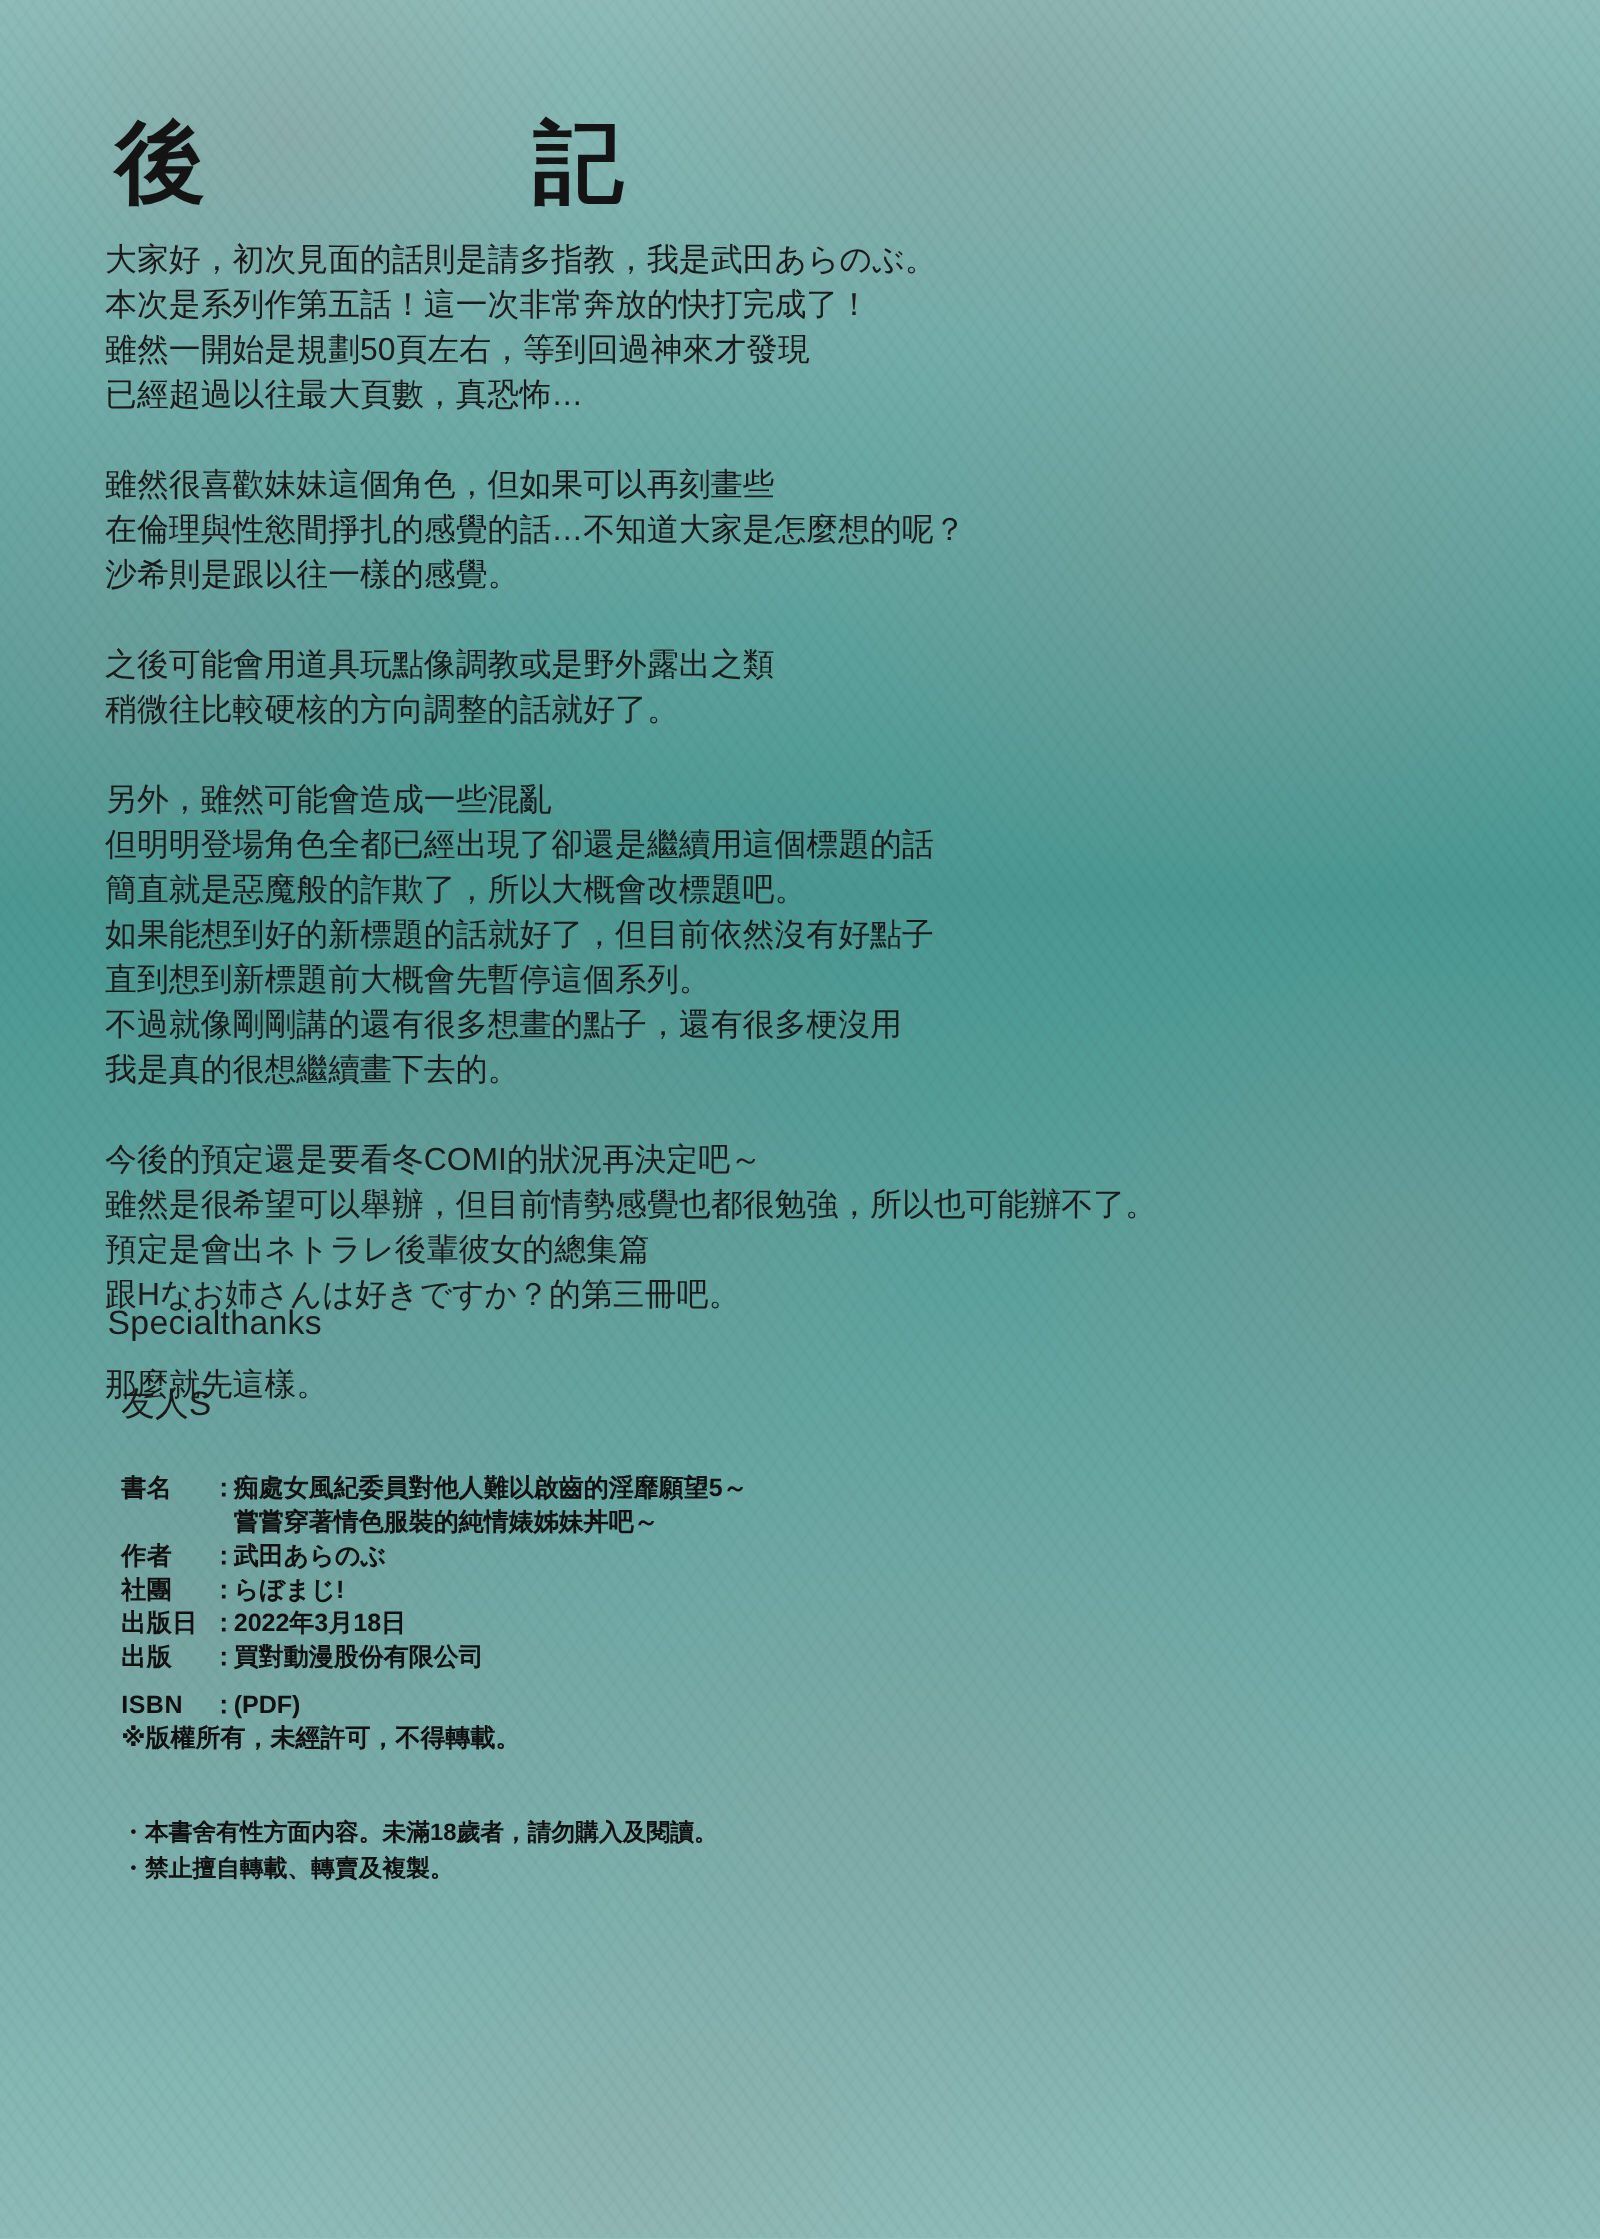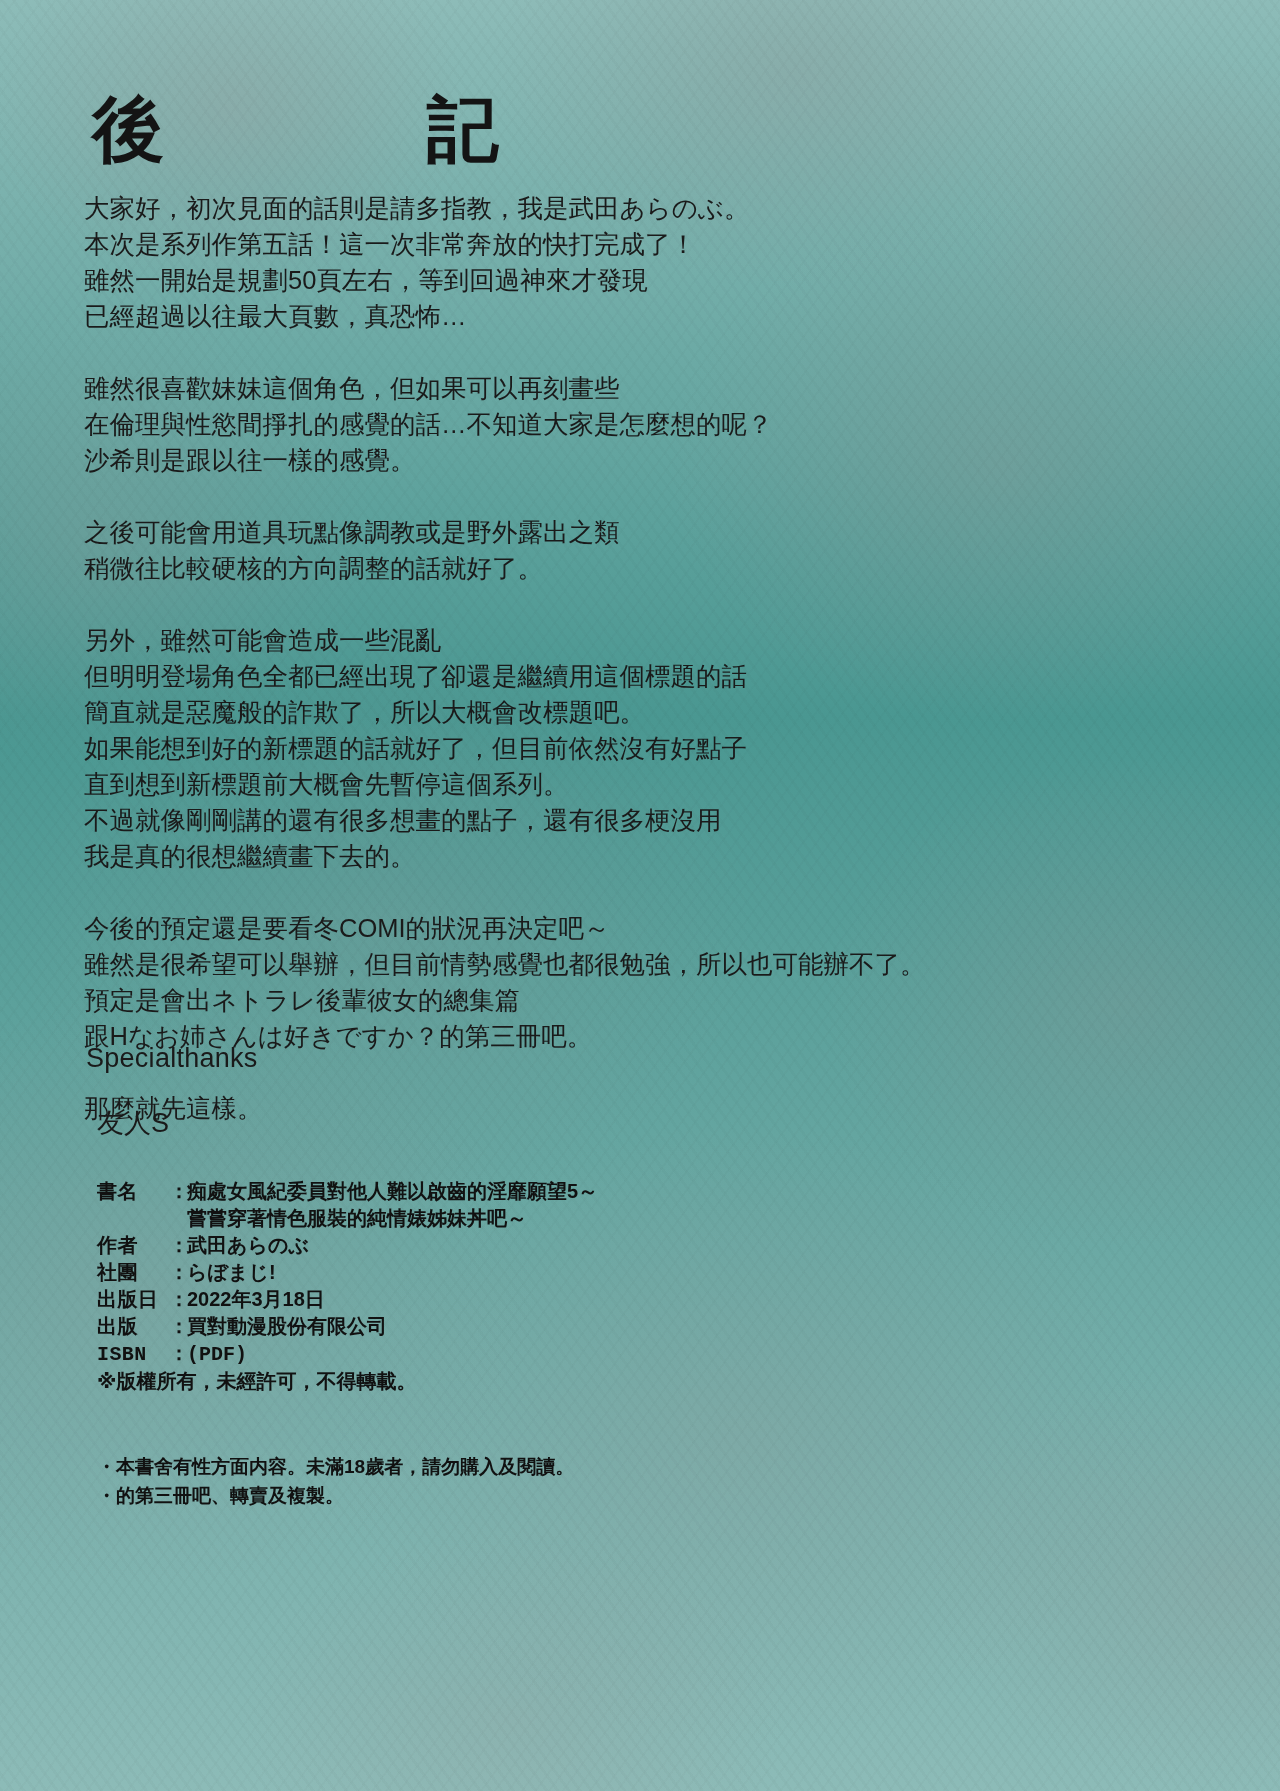--- a/index.html
+++ b/index.html
@@ -114,22 +114,21 @@
     flex: 0 0 18px;
   }
   .colo-value {
     white-space: pre-line;
   }
   .colo-sub {
     margin-left: 90px;
     white-space: pre-line;
   }
   .colo-note {
-    margin-top: 1px;
-    font-family: Liberation Mono, monospace;
+    margin-top: 11px;
   }
   .notices {
     position: absolute;
     left: 97px;
     top: 1452px;
     font-size: 19px;
     line-height: 29px;
     color: #111111;
     font-weight: 600;
     white-space: pre-line;
@@ -209,16 +208,16 @@
       <div class="colo-row colo-note">
         <span class="colo-label">ISBN</span>
         <span class="colo-colon">：</span>
         <span class="colo-value">(PDF)</span>
       </div>
 
       <div>※版權所有，未經許可，不得轉載。</div>
     </div>
 
     <div class="notices">・本書舍有性方面内容。未滿18歲者，請勿購入及閱讀。
-・的第三冊吧、轉賣及複製。</div>
+・禁止擅自轉載、轉賣及複製。</div>
 
   </div>
 </div>
 
 </body></html>

